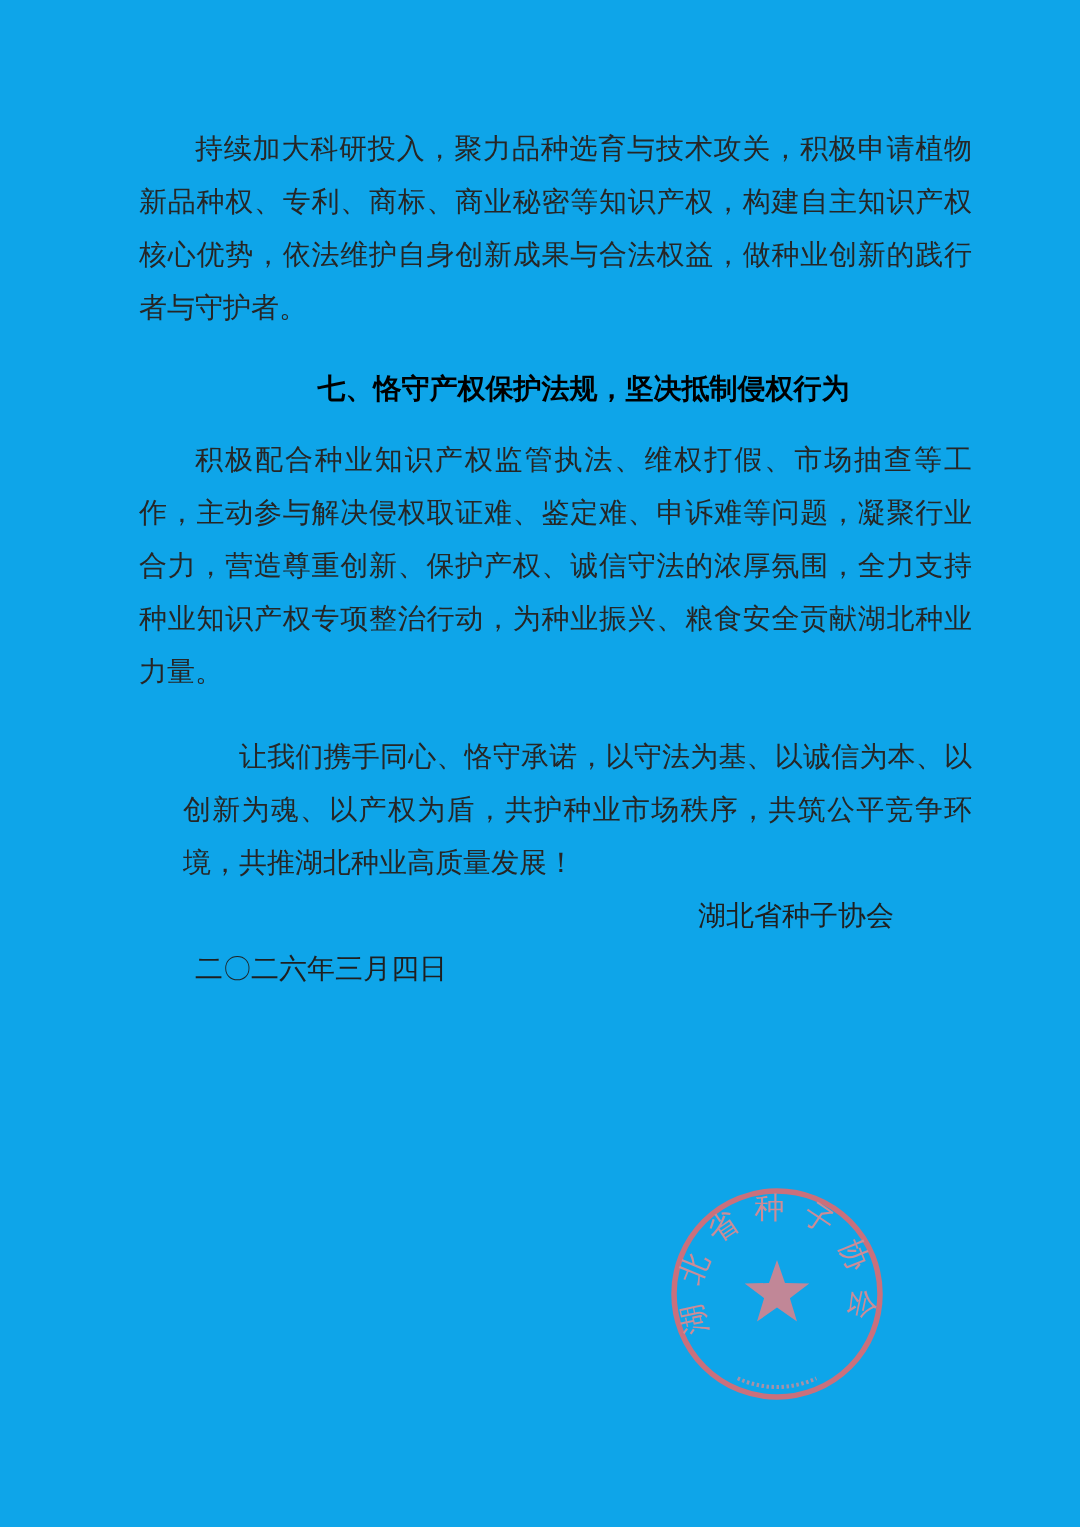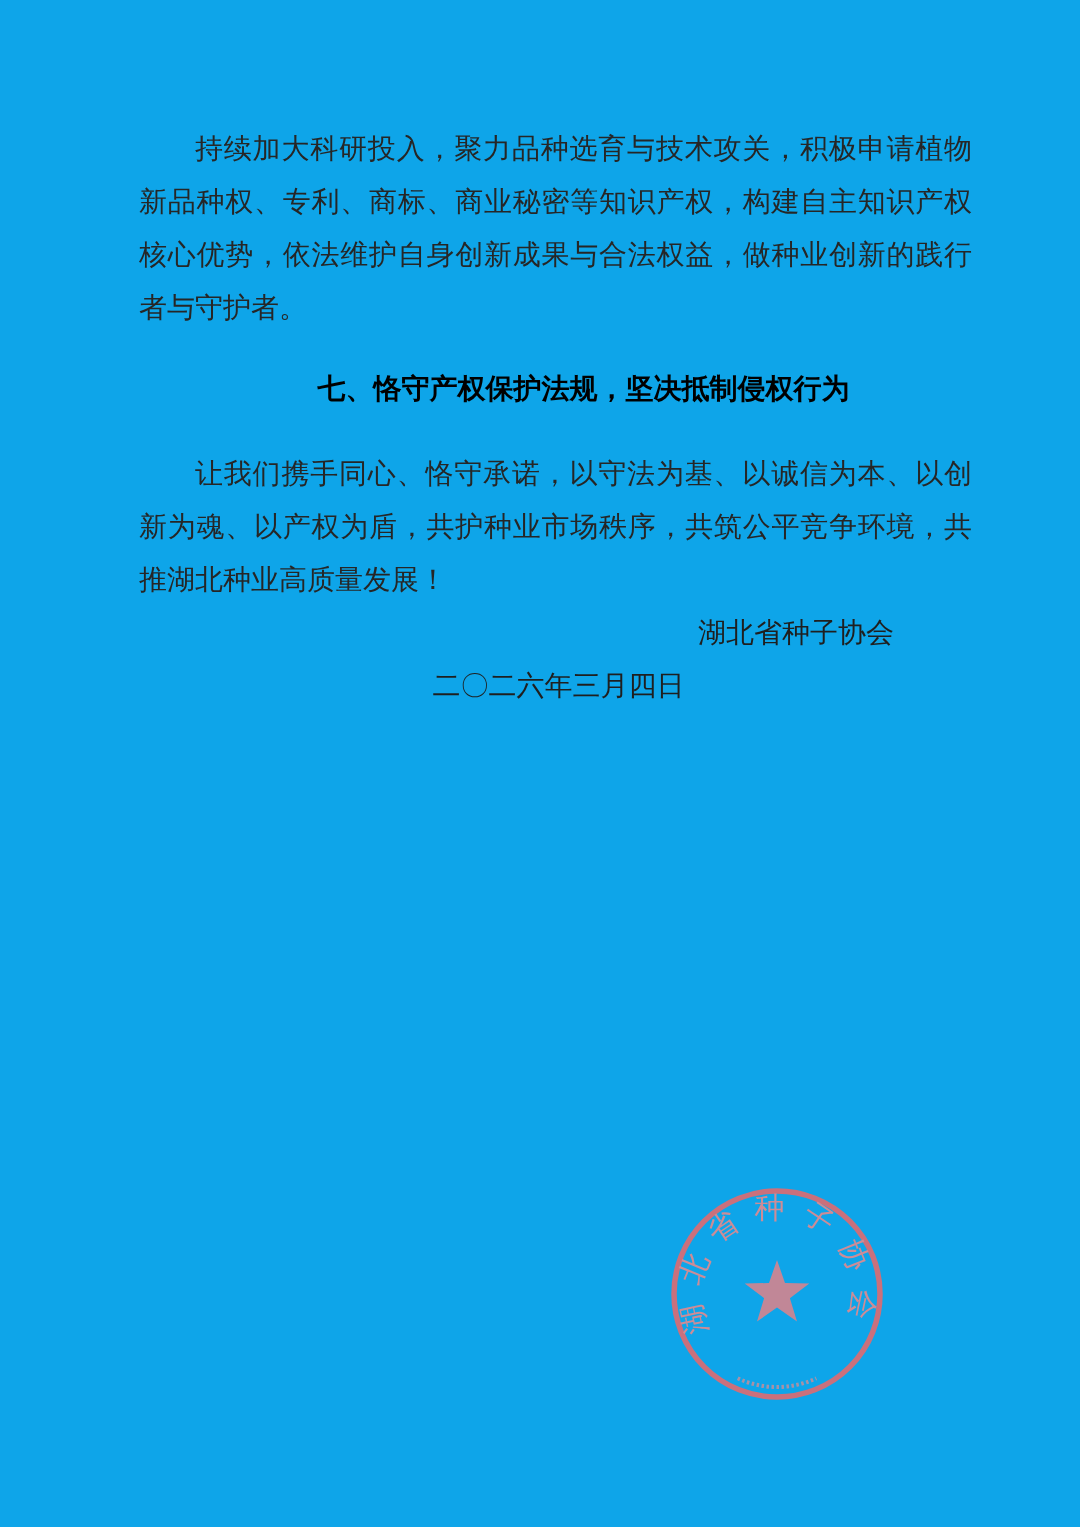--- a/index.html
+++ b/index.html
@@ -36,31 +36,32 @@
     margin: 28px 0 18px 0;
     font-size: 28px;
     line-height: 53px;
     font-weight: bold;
     color: #000000;
     text-indent: 2em;
     text-align: center;
   }
   p.closing {
     margin-top: 32px;
+    margin-left: 44px;
   }
   .signature-line {
     margin-top: 69px;
     text-align: right;
     padding-right: 78px;
     text-indent: 0;
     color: #1f1f1f;
   }
   .date-line {
     margin-top: 18px;
-    text-align: center;
+    text-align: left;
     padding-right: 50px;
     text-indent: 0;
     color: #1f1f1f;
   }
   .seal {
     position: absolute;
     left: 657px;
     top: 1174px;
     width: 240px;
     height: 240px;
@@ -78,20 +79,21 @@
 <div class="page">
 
   <div class="doc-content">
 
     <p>持续加大科研投入，聚力品种选育与技术攻关，积极申请植物新品种权、专利、商标、商业秘密等知识产权，构建自主知识产权核心优势，依法维护自身创新成果与合法权益，做种业创新的践行者与守护者。</p>
 
     <h2>七、恪守产权保护法规，坚决抵制侵权行为</h2>
 
 
 
+    <p>积极配合种业知识产权监管执法、维权打假、市场抽查等工作，主动参与解决侵权取证难、鉴定难、申诉难等问题，凝聚行业合力，营造尊重创新、保护产权、诚信守法的浓厚氛围，全力支持种业知识产权专项整治行动，为种业振兴、粮食安全贡献湖北种业力量。</p>
 
     <p class="closing">让我们携手同心、恪守承诺，以守法为基、以诚信为本、以创新为魂、以产权为盾，共护种业市场秩序，共筑公平竞争环境，共推湖北种业高质量发展！</p>
 
     <p class="signature-line">湖北省种子协会</p>
 
     <p class="date-line">二〇二六年三月四日</p>
 
   </div>
 
   <svg class="seal" viewBox="0 0 240 240" xmlns="http://www.w3.org/2000/svg">

